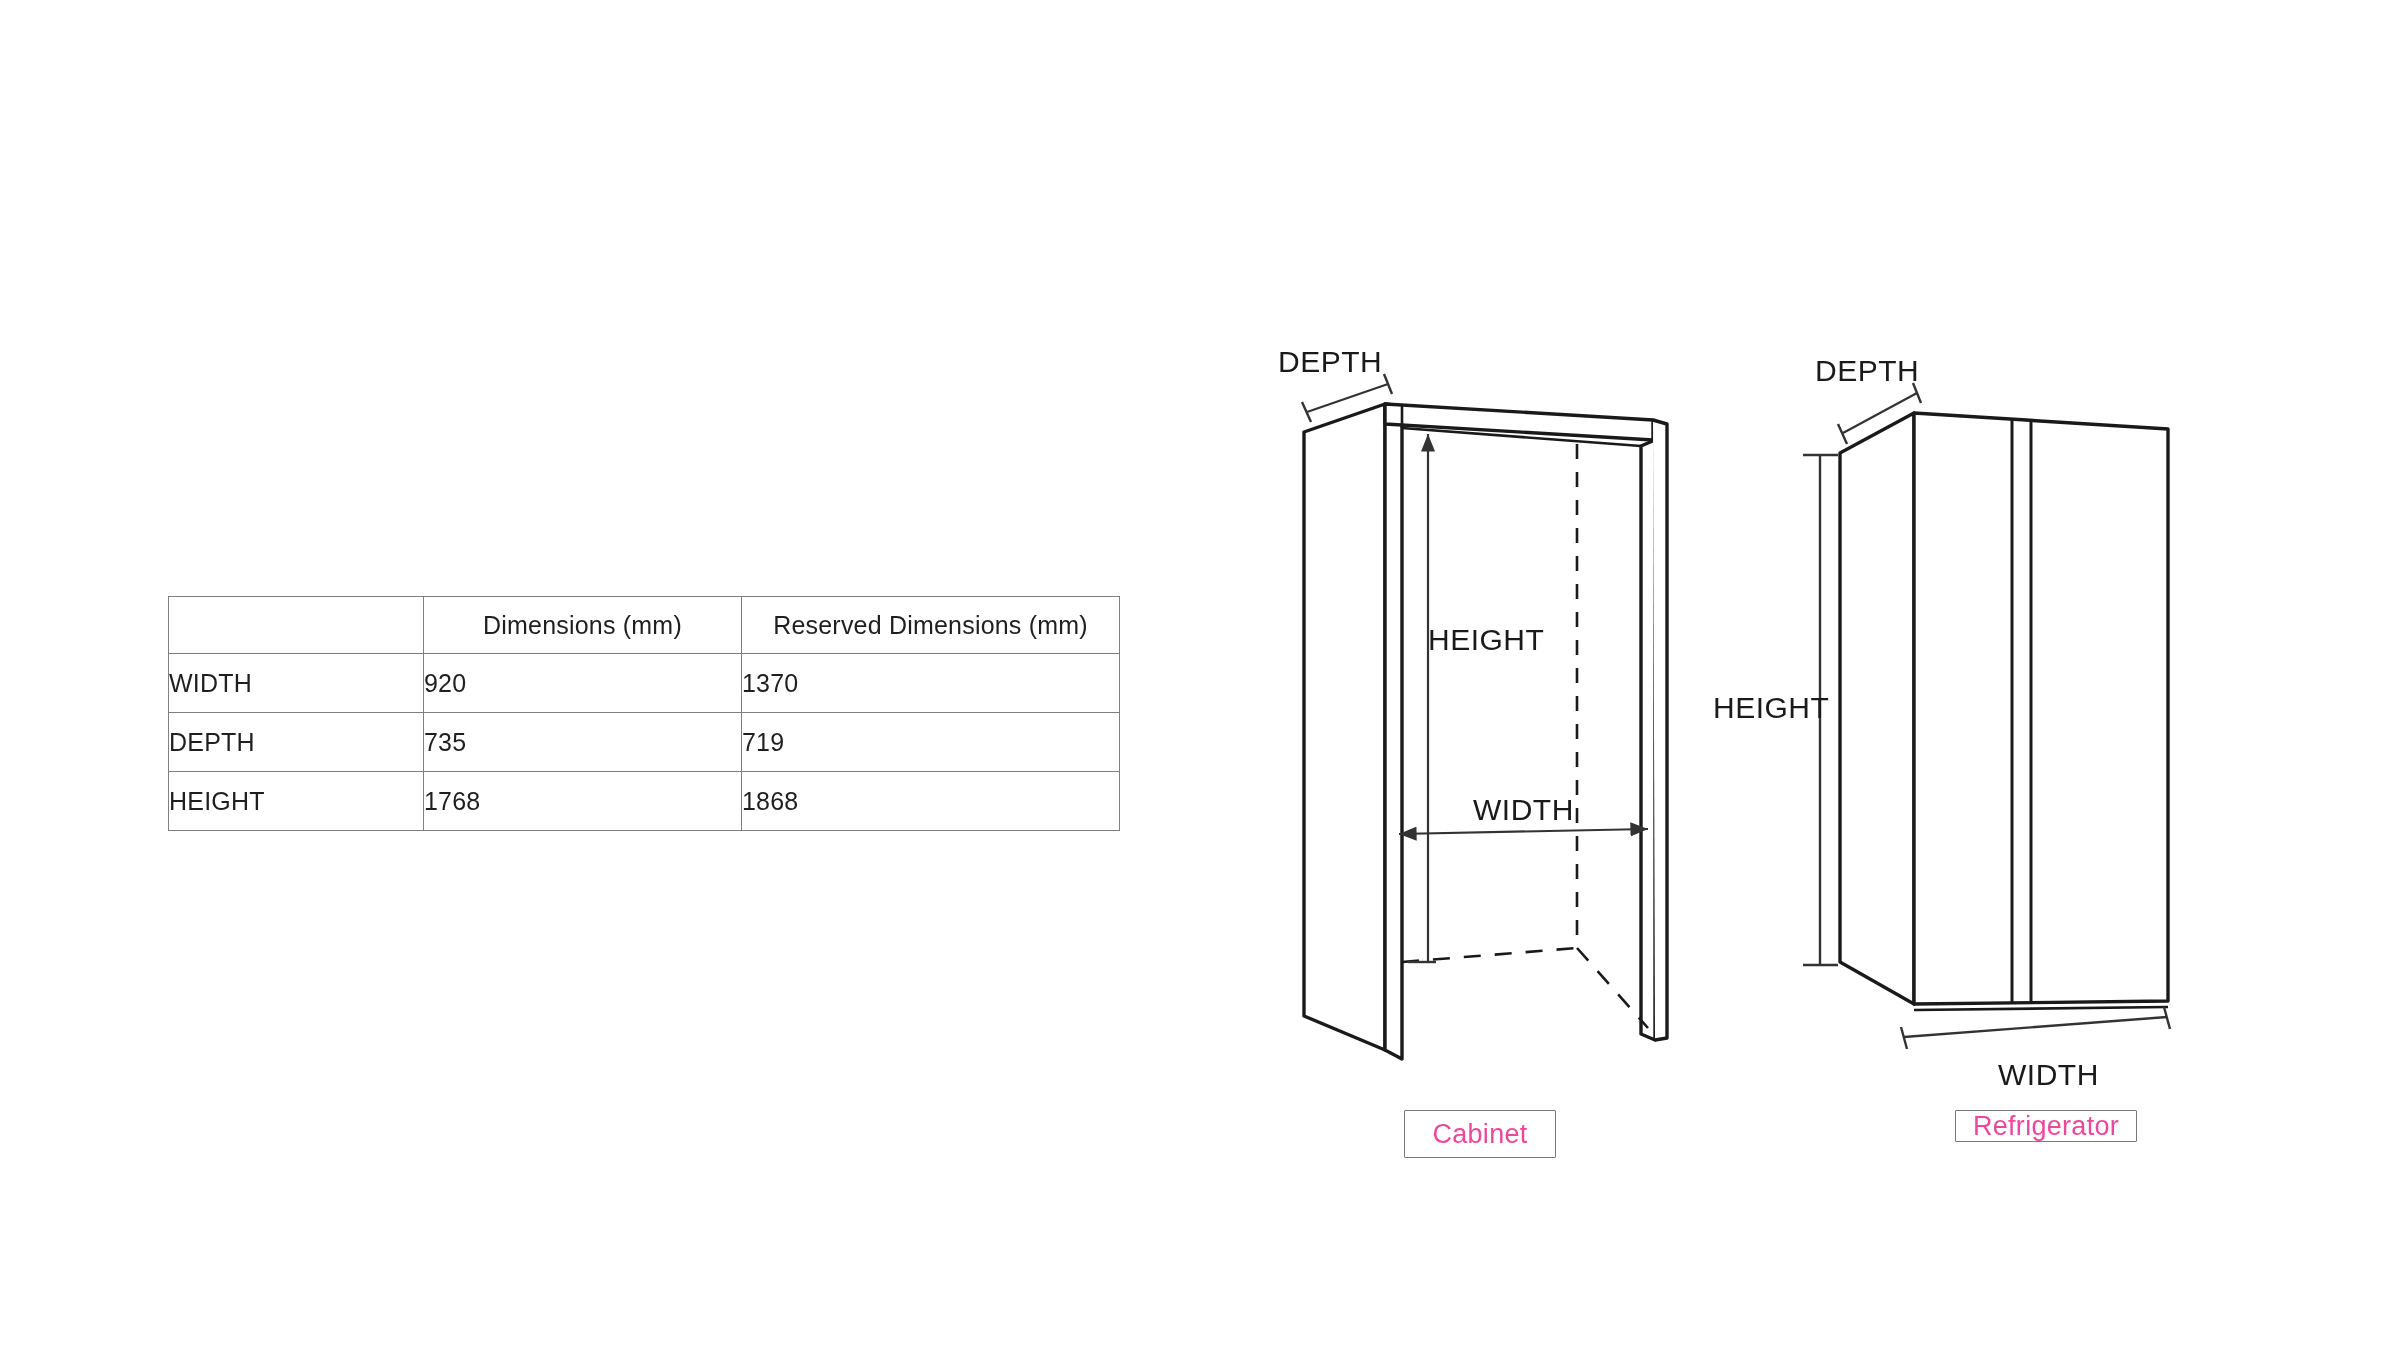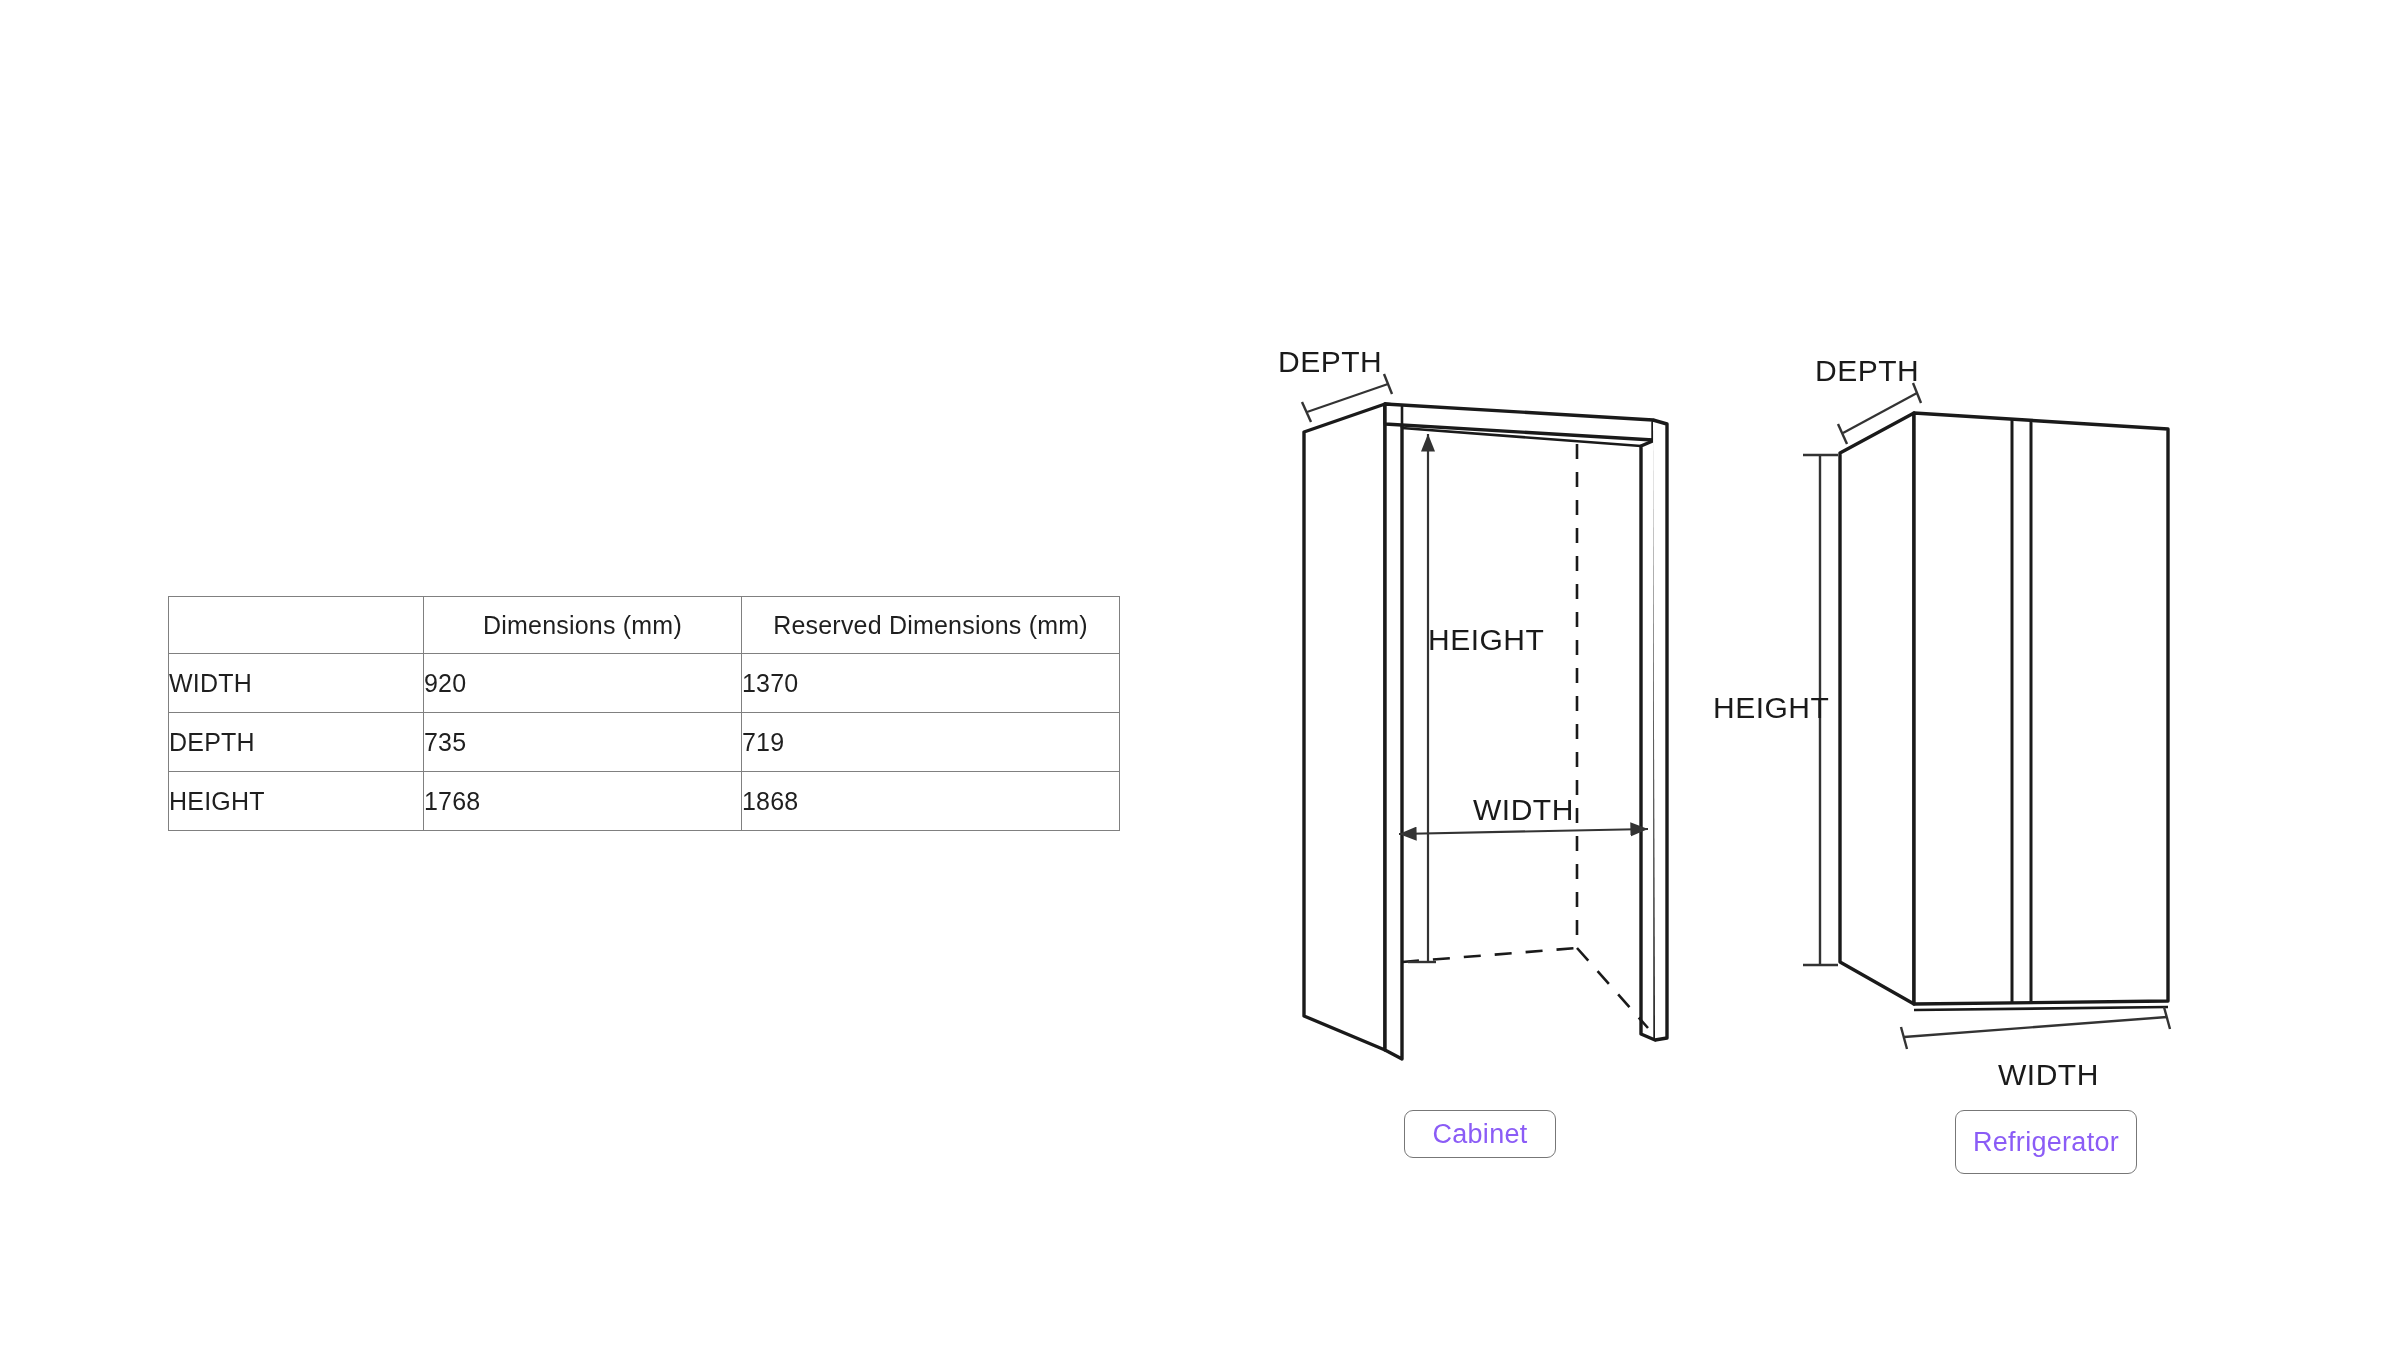--- a/index.html
+++ b/index.html
@@ -60,41 +60,41 @@
   }
   .dim-label {
     font-size: 30px;
     letter-spacing: 0.5px;
   }
 
   
   .caption-pill {
     position: absolute;
     border: 1.6px solid #777777;
-    border-radius: 9px;
+    border-radius: 1px;
     background: #ffffff;
     font-size: 27px;
-    color: #8b5cf6;
+    color: #ec4899;
     display: flex;
     align-items: center;
     justify-content: center;
     box-sizing: border-box;
     letter-spacing: 0.3px;
   }
   #caption-cabinet {
     left: 1404px;
     top: 1110px;
     width: 152px;
     height: 48px;
   }
   #caption-refrigerator {
     left: 1955px;
     top: 1110px;
     width: 182px;
-    height: 64px;
+    height: 32px;
   }
 </style>
 </head>
 <body>
 
 <div id="dim-table-wrap">
   <table class="dim-table">
     <colgroup>
       <col class="c-label">
         <col class="c-dim">

